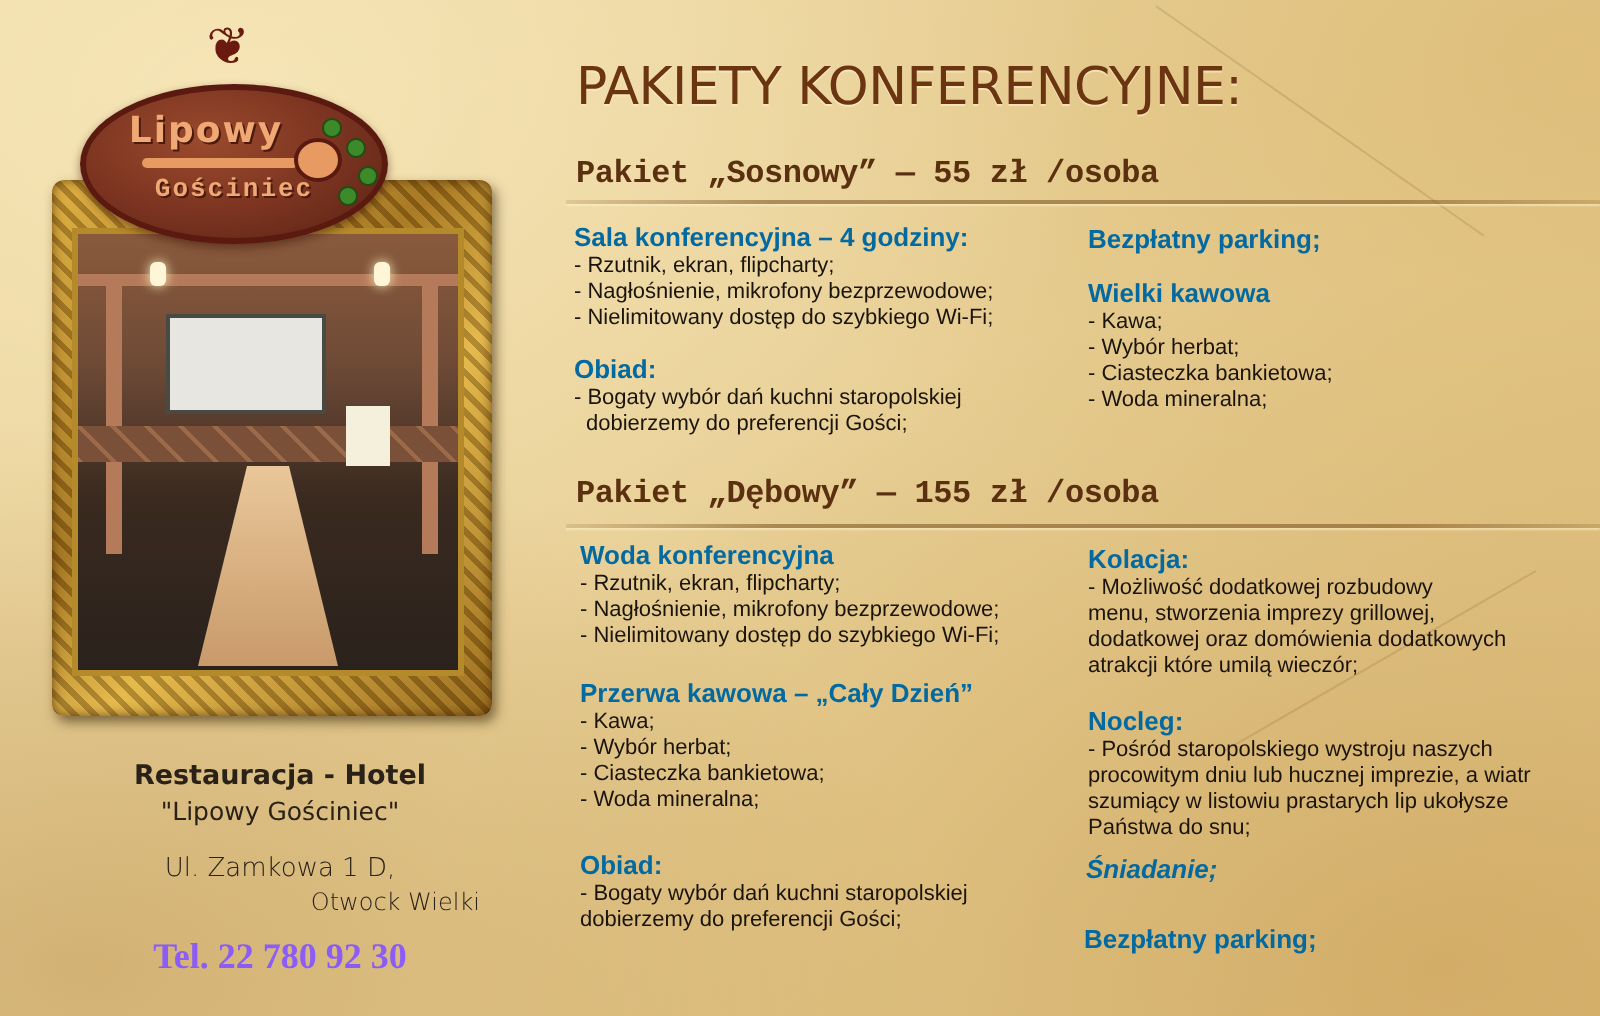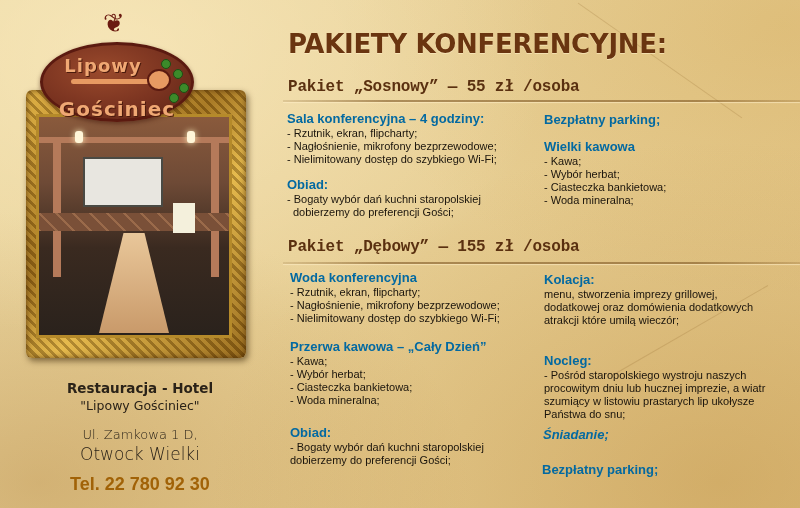--- a/index.html
+++ b/index.html
@@ -29,21 +29,21 @@
       border: 3px solid #5b1a10;
       box-shadow: 0 2px 4px rgba(60,20,10,0.5);
     }
     .logo-line1, .logo-line2 {
       position: absolute; width: 100%; text-align: center;
       font-family: "DejaVu Sans", sans-serif; font-weight: bold;
       color: #f0a874; text-shadow: 1px 1px 0 #4a1a0c;
       letter-spacing: 1px;
     }
     .logo-line1 { top: 10px; font-size: 18px; left: -14px; }
-    .logo-line2 { top: 52px; font-size: 20px; }
+    .logo-line2 { top: 42px; font-size: 13px; font-family: Liberation Mono, monospace; }
     .logo-spoon {
       position: absolute; left: 28px; top: 34px; width: 78px; height: 5px;
       background: #e79a62; border-radius: 3px;
     }
     .logo-spoon-head {
       position: absolute; left: 104px; top: 24px; width: 20px; height: 18px;
       border-radius: 50%; background: #e79a62; border: 2px solid #5b1a10;
     }
     .leaf { position: absolute; width: 8px; height: 8px; border-radius: 50%; background: #3c8a2a; border: 1px solid #1f4d14; }
 
@@ -73,27 +73,27 @@
       clip-path: polygon(35% 0, 65% 0, 100% 100%, 0 100%);
     }
     .photo .rail { position: absolute; left: 0; top: 96px; width: 100%; height: 18px; background: repeating-linear-gradient(45deg, #9a6a4a 0 2px, transparent 2px 12px), #7a5038; }
     .photo .lamp { position: absolute; top: 14px; width: 8px; height: 12px; background: #fff6d8; border-radius: 3px; box-shadow: 0 0 6px #fff2c0; }
 
     
     .contact { position: absolute; left: 40px; top: 380px; width: 200px; text-align: center; color: #2a2218; }
     .contact .c1 { font-family: "DejaVu Sans", sans-serif; font-size: 13.5px; font-weight: bold; color: #2a2218; }
     .contact .c2 { font-family: "DejaVu Sans", sans-serif; font-size: 12.5px; margin-top: 2px; }
     .contact .c3 { font-family: "DejaVu Sans", sans-serif; font-size: 13px; margin-top: 14px; font-weight: 300; }
-    .contact .c4 { font-family: "DejaVu Sans", sans-serif; font-size: 17px; margin-top: 2px; font-weight: 300; }
-    .contact .tel { font-family: Liberation Sans, sans-serif; font-size: 18px; font-weight: bold; margin-top: 10px; color: #a16207; }
+    .contact .c4 { font-family: "DejaVu Sans", sans-serif; font-size: 12px; margin-top: 2px; font-weight: 300; text-align: right; }
+    .contact .tel { font-family: Liberation Serif, serif; font-size: 18px; font-weight: bold; margin-top: 10px; color: #8b5cf6; }
 
     
     .main-title {
       position: absolute; left: 288px; top: 29px;
-      font-family: "DejaVu Sans", sans-serif; font-weight: bold; font-size: 26px;
+      font-family: "DejaVu Sans", sans-serif; font-weight: normal; font-size: 26px;
       color: #6a3510; letter-spacing: -0.3px;
       text-shadow: 0 1px 0 rgba(255,240,200,0.6);
     }
     .pkg-title {
       position: absolute; left: 288px;
       font-family: Liberation Mono, monospace; font-size: 16px; font-weight: bold;
       color: #5a3010; letter-spacing: -0.2px;
     }
     .pkg-rule {
       position: absolute; left: 283px; width: 517px; height: 2px;
@@ -197,20 +197,21 @@
 </div>
 
 <div class="section" style="left:290px; top:425px;">
   <div class="h">Obiad:</div>
   <div class="li">- Bogaty wybór dań kuchni staropolskiej</div>
   <div class="li">dobierzemy do preferencji Gości;</div>
 </div>
 
 <div class="section" style="left:544px; top:272px;">
   <div class="h">Kolacja:</div>
+  <div class="li">- Możliwość dodatkowej rozbudowy</div>
   <div class="li">menu, stworzenia imprezy grillowej,</div>
   <div class="li">dodatkowej oraz domówienia dodatkowych</div>
   <div class="li">atrakcji które umilą wieczór;</div>
 </div>
 
 <div class="section" style="left:544px; top:353px;">
   <div class="h">Nocleg:</div>
   <div class="li">- Pośród staropolskiego wystroju naszych</div>
   <div class="li">procowitym dniu lub hucznej imprezie, a wiatr</div>
   <div class="li">szumiący w listowiu prastarych lip ukołysze</div>

